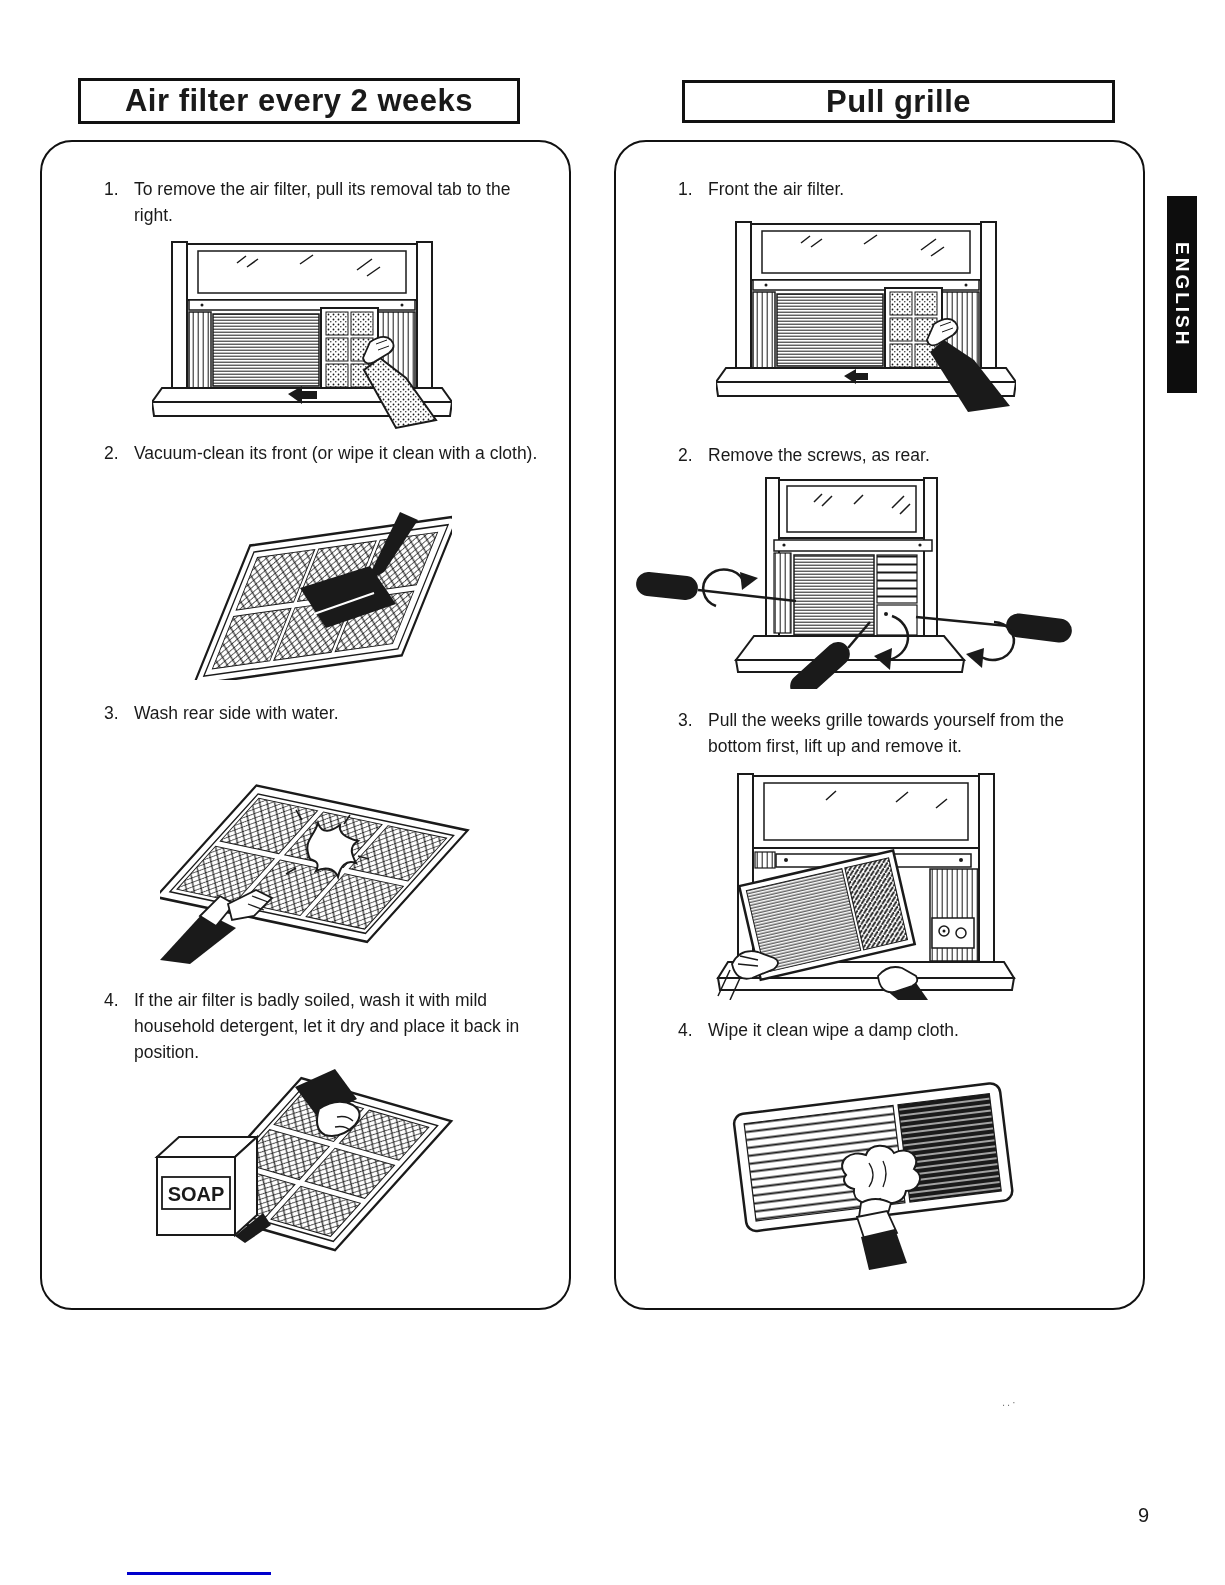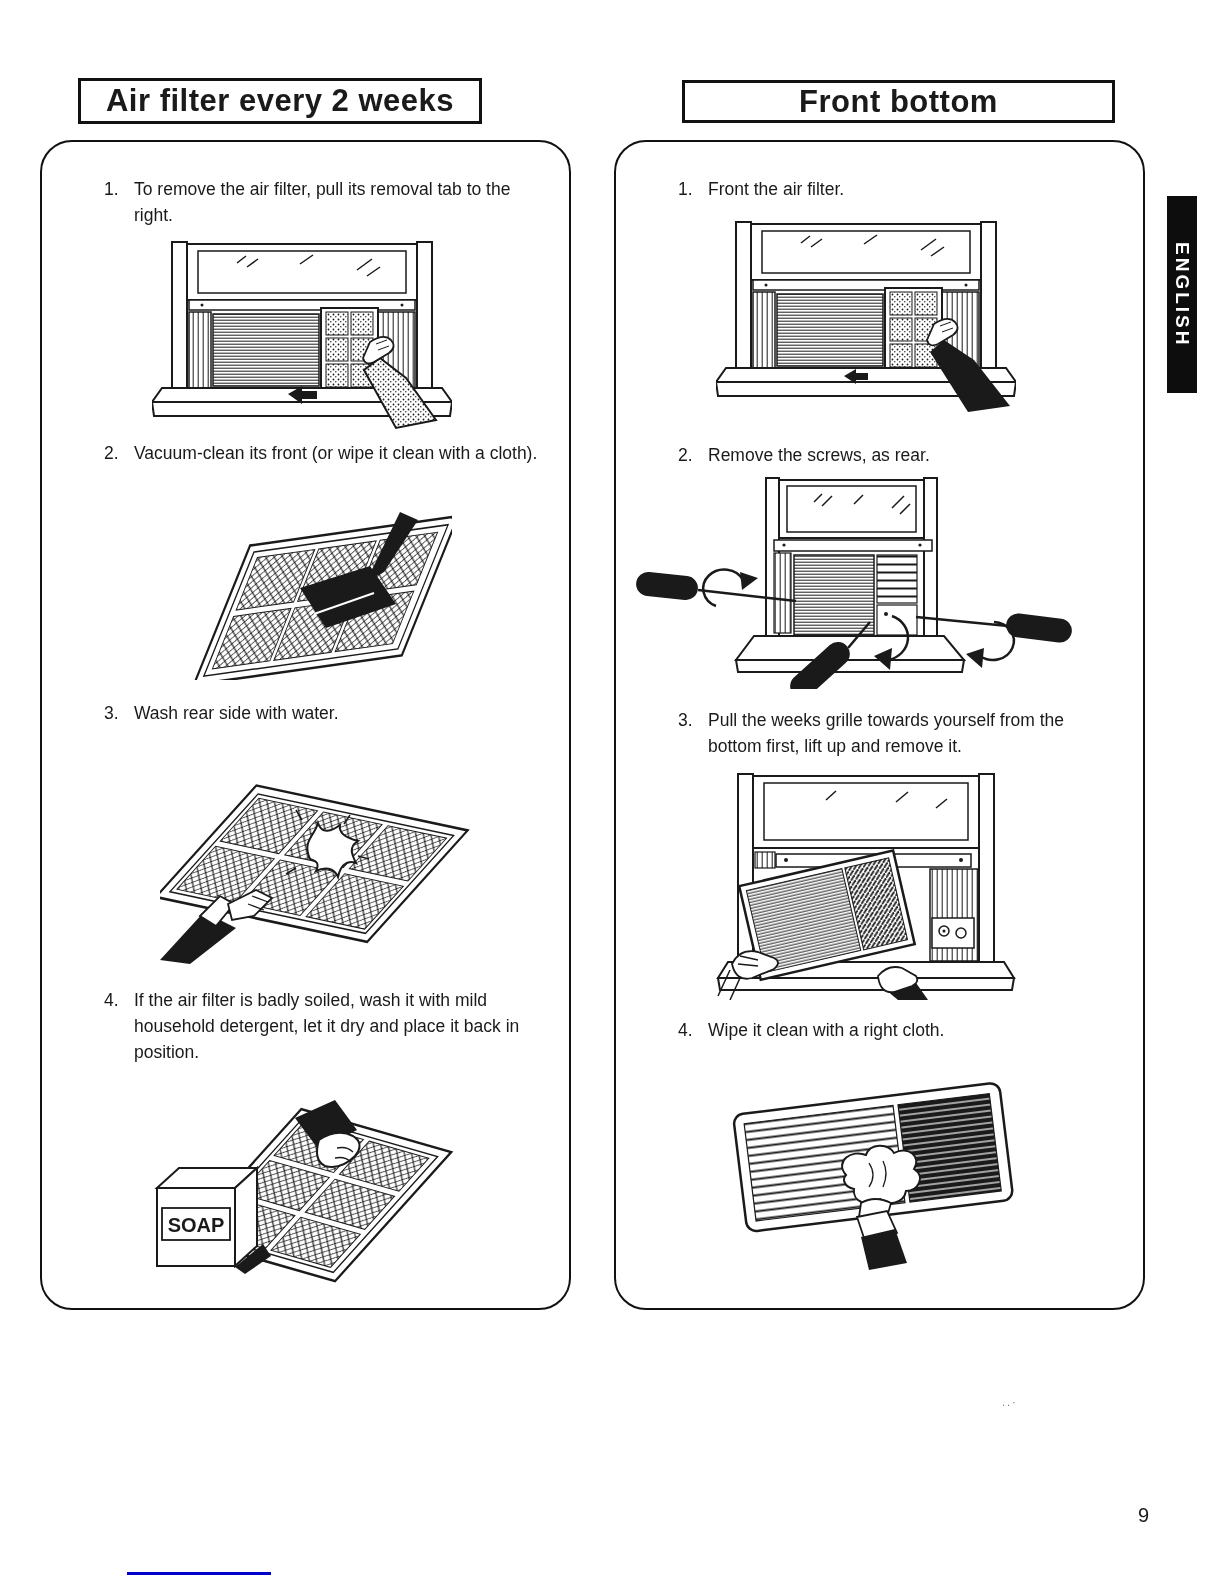--- a/index.html
+++ b/index.html
@@ -6,21 +6,21 @@
   html, body { background:#ffffff; }
   body {
     width:1225px; height:1585px; position:relative; overflow:hidden;
     font-family:"Liberation Sans", sans-serif; color:#1a1a1a;
   }
   .section-header {
     position:absolute; border:3px solid #111; background:#fff;
     display:flex; align-items:center; justify-content:center;
     font-weight:700; font-size:31px; letter-spacing:.5px; white-space:nowrap;
   }
-  #hdr-left  { left:78px;  top:78px; width:404px; height:46px; }
+  #hdr-left  { left:78px;  top:78px; width:442px; height:46px; }
   #hdr-right { left:682px; top:80px; width:433px; height:43px; }
   .panel {
     position:absolute; top:140px; width:531px; height:1170px;
     border:2.5px solid #111; border-radius:32px; background:#fff;
   }
   #panel-left  { left:40px; }
   #panel-right { left:614px; }
   .step {
     position:absolute; left:62px; width:440px; display:flex;
     font-size:17.5px; line-height:26px;
@@ -69,21 +69,21 @@
         <line x1="0" y1="3" x2="6" y2="3" stroke="#fff" stroke-width="1.2"></line>
     </pattern>
     <pattern id="pl2" width="5" height="5" patternUnits="userSpaceOnUse">
       <rect width="5" height="5" fill="#fff"></rect>
         <path d="M0 5L5 0" stroke="#1a1a1a" stroke-width="1.8" fill="none"></path>
     </pattern>
   </defs>
 </svg>
 
 <div class="section-header" id="hdr-left">Air filter every 2 weeks</div>
-<div class="section-header" id="hdr-right">Front bottom</div>
+<div class="section-header" id="hdr-right">Pull grille</div>
 
 <div class="panel" id="panel-left">
 
   <div class="step" style="top:34px">
     <span class="num">1.</span>
     <span class="txt">To remove the air filter, pull its removal tab to the right.</span>
   </div>
 
   <div class="figure" style="top:96px; left:110px">
     <svg viewBox="0 0 300 192" width="300" height="192">
@@ -175,21 +175,21 @@
         <path d="M92 132l16 6M88 140l16 6" stroke="#1a1a1a" stroke-width="1.2" fill="none"></path>
       </g>
     </svg>
   </div>
 
   <div class="step" style="top:845px">
     <span class="num">4.</span>
     <span class="txt">If the air filter is badly soiled, wash it with mild household detergent, let it dry and place it back in position.</span>
   </div>
 
-  <div class="figure" style="top:946px; left:93px">
+  <div class="figure" style="top:915px; left:93px">
     <svg viewBox="0 0 340 195" width="340" height="195">
       <g transform="translate(168,30) rotate(16) skewX(-26)">
         <rect x="-8" y="-8" width="156" height="156" fill="#fff" stroke="#1a1a1a" stroke-width="2.5"></rect>
         <rect x="0" y="0" width="140" height="140" fill="#fff" stroke="#1a1a1a" stroke-width="1.5"></rect>
         <rect x="4" y="4" width="62" height="40" fill="url(#pm)" stroke="#1a1a1a" stroke-width="1"></rect>
         <rect x="72" y="4" width="62" height="40" fill="url(#pm)" stroke="#1a1a1a" stroke-width="1"></rect>
         <rect x="4" y="50" width="62" height="40" fill="url(#pm)" stroke="#1a1a1a" stroke-width="1"></rect>
         <rect x="72" y="50" width="62" height="40" fill="url(#pm)" stroke="#1a1a1a" stroke-width="1"></rect>
         <rect x="4" y="96" width="62" height="40" fill="url(#pm)" stroke="#1a1a1a" stroke-width="1"></rect>
         <rect x="72" y="96" width="62" height="40" fill="url(#pm)" stroke="#1a1a1a" stroke-width="1"></rect>
@@ -346,21 +346,21 @@
       </g>
       <g>
         <polygon points="170,220 198,210 212,230 182,230" fill="#1a1a1a"></polygon>
         <path d="M162 206q10 -12 24 -8l14 8q4 6 -4 10l-18 6q-14 2 -16 -16z" fill="#fff" stroke="#1a1a1a" stroke-width="1.8"></path>
       </g>
     </svg>
   </div>
 
   <div class="step" style="top:875px">
     <span class="num">4.</span>
-    <span class="txt">Wipe it clean with a right cloth.</span>
+    <span class="txt">Wipe it clean wipe a damp cloth.</span>
   </div>
 
   <div class="figure" style="top:933px; left:95px">
     <svg viewBox="0 0 310 195" width="310" height="195">
       <g transform="translate(22,40) rotate(-7)">
         <rect x="0" y="0" width="268" height="118" rx="10" fill="#fff" stroke="#1a1a1a" stroke-width="2.5"></rect>
         <rect x="10" y="10" width="150" height="98" fill="url(#ps)" stroke="#1a1a1a" stroke-width="1.2"></rect>
         <rect x="165" y="10" width="92" height="98" fill="url(#pl)" stroke="#1a1a1a" stroke-width="1.2"></rect>
       </g>
       <g>

